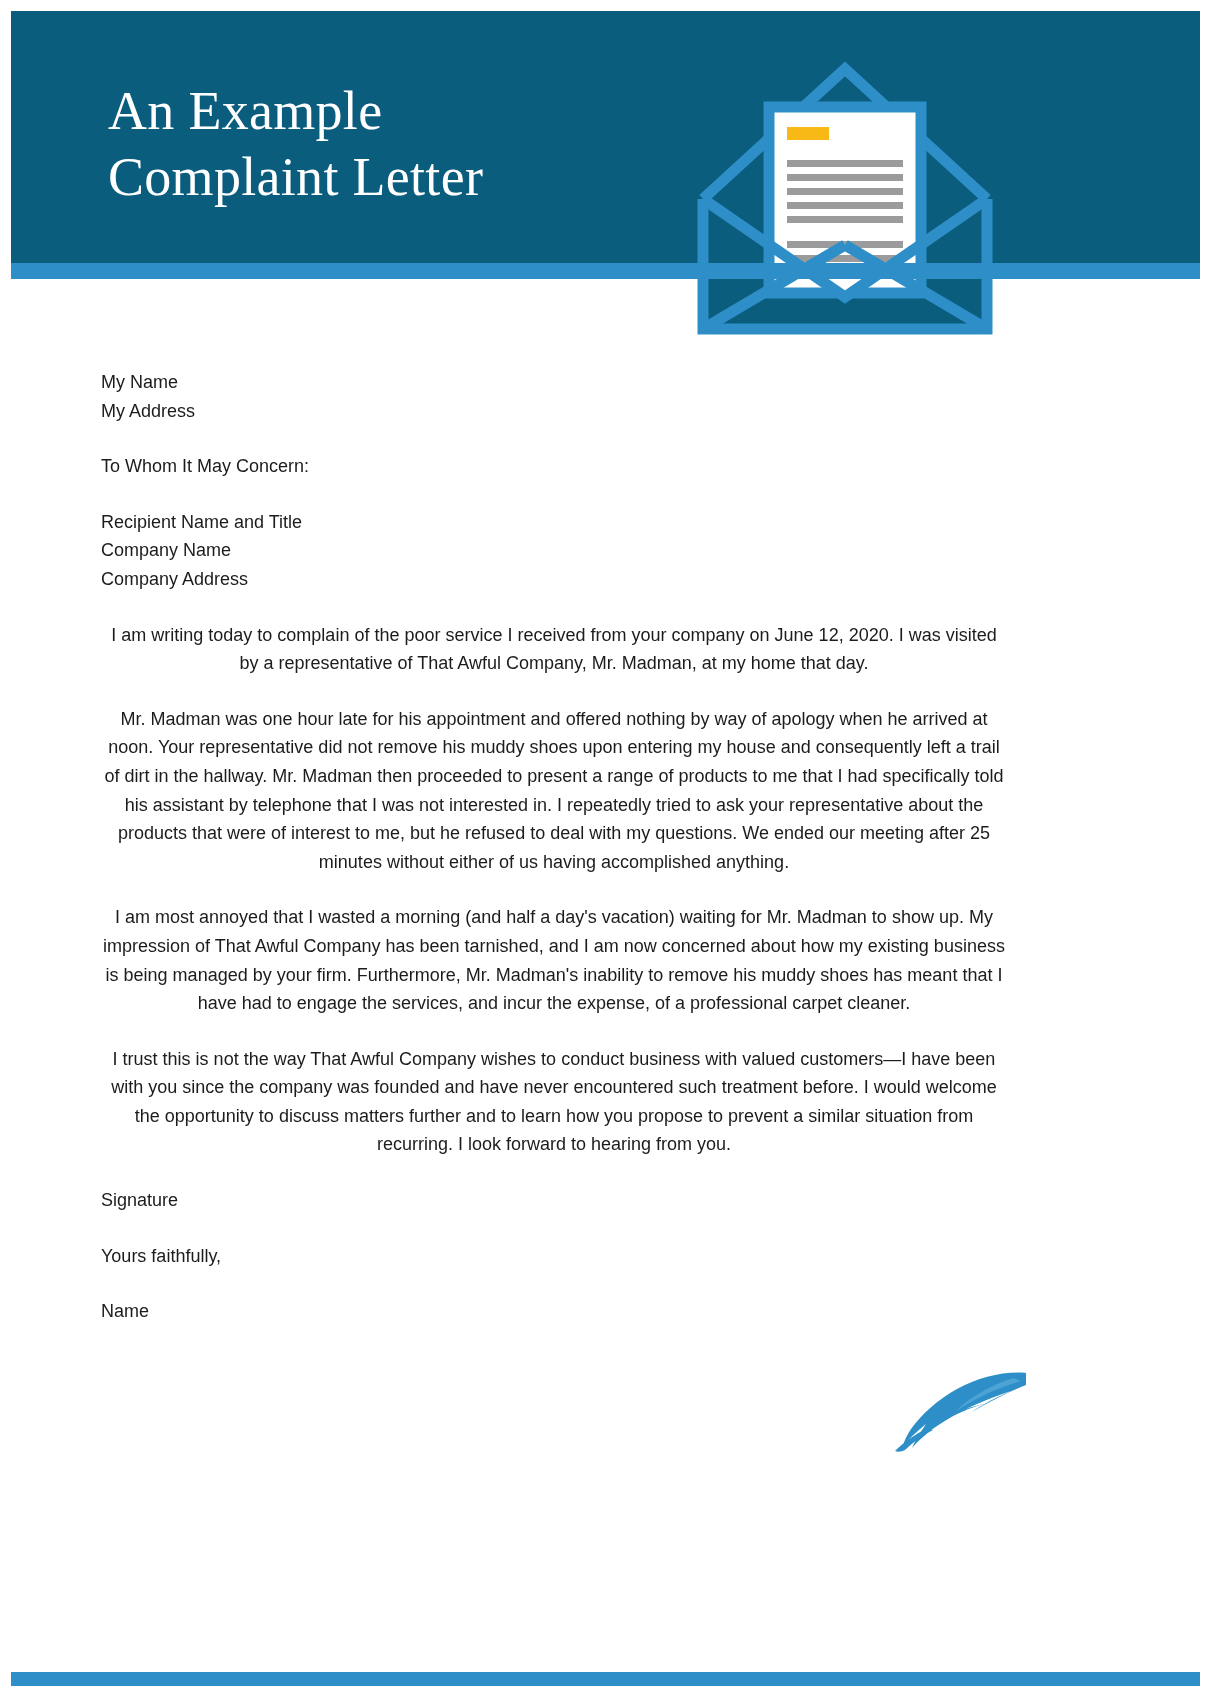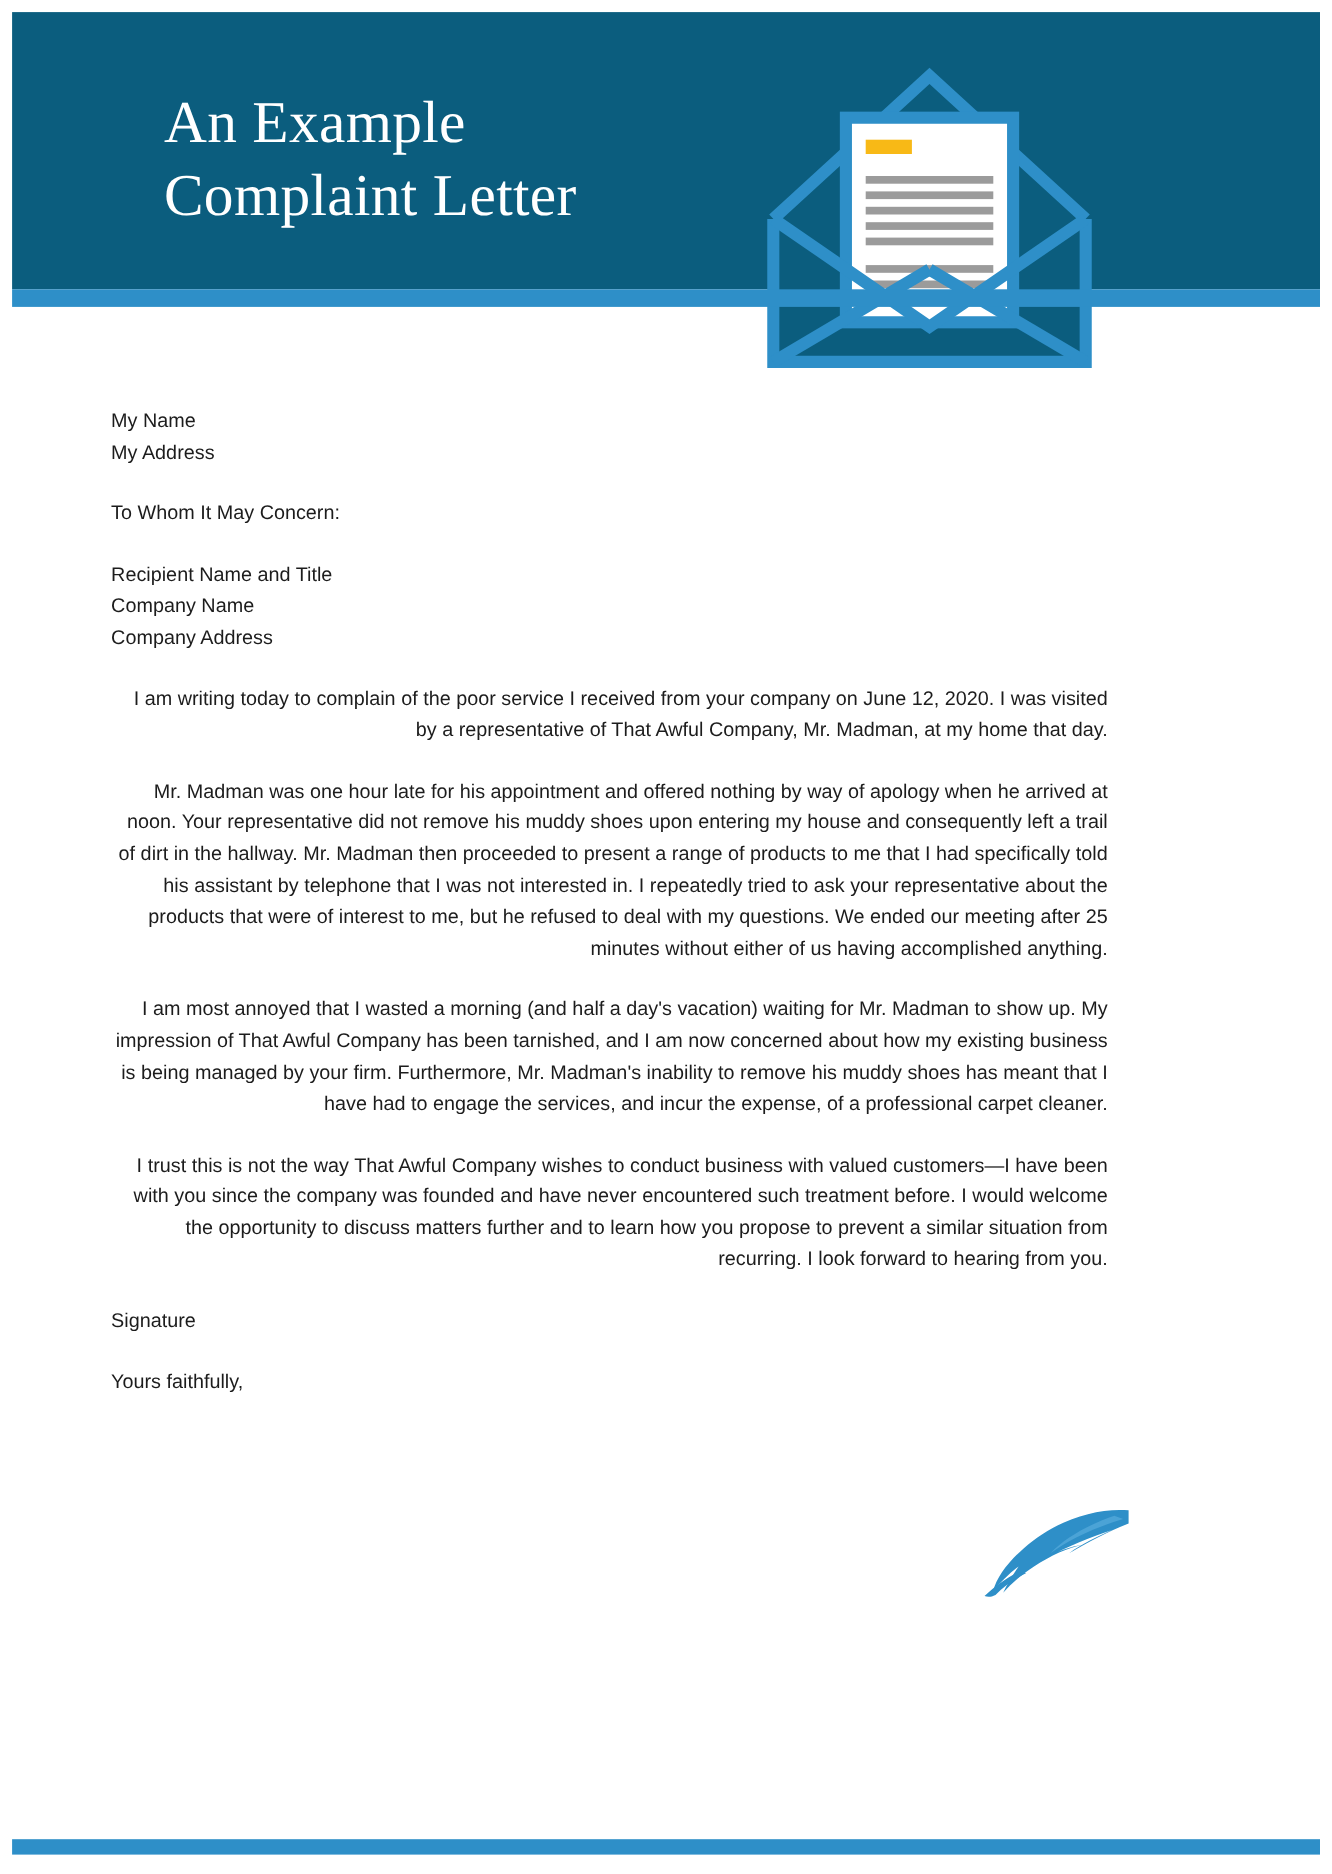--- a/index.html
+++ b/index.html
@@ -52,21 +52,20 @@
     left: 108px;
     top: 68px;
     width: 620px;
     color: #ffffff;
     font-family: "Liberation Serif", serif;
     font-size: 54px;
     line-height: 1.22;
     font-weight: 400;
     letter-spacing: 0.3px;
     white-space: pre-line;
-    margin-left: 41px;
   }
 
   
   .envelope {
     position: absolute;
     left: 695px;
     top: 38px;
     width: 300px;
     height: 288px;
   }
@@ -81,21 +80,21 @@
     color: #1c1c1c;
     font-size: 18px;
     line-height: 28.6px;
   }
   .blk {
     margin: 0 0 27px 0;
     white-space: pre-line;
   }
   .blk.para {
     white-space: normal;
-    text-align: right;
+    text-align: center;
   }
   .blk:last-child { margin-bottom: 0; }
 
   
   .quill {
     position: absolute;
     left: 893px;
     top: 1371px;
     width: 135px;
     height: 82px;
@@ -174,20 +173,21 @@
     <p class="blk para">Mr. Madman was one hour late for his appointment and offered nothing by way of apology when he arrived at noon. Your representative did not remove his muddy shoes upon entering my house and consequently left a trail of dirt in the hallway. Mr. Madman then proceeded to present a range of products to me that I had specifically told his assistant by telephone that I was not interested in. I repeatedly tried to ask your representative about the products that were of interest to me, but he refused to deal with my questions. We ended our meeting after 25 minutes without either of us having accomplished anything.</p>
 
     <p class="blk para">I am most annoyed that I wasted a morning (and half a day's vacation) waiting for Mr. Madman to show up. My impression of That Awful Company has been tarnished, and I am now concerned about how my existing business is being managed by your firm. Furthermore, Mr. Madman's inability to remove his muddy shoes has meant that I have had to engage the services, and incur the expense, of a professional carpet cleaner.</p>
 
     <p class="blk para">I trust this is not the way That Awful Company wishes to conduct business with valued customers—I have been with you since the company was founded and have never encountered such treatment before. I would welcome the opportunity to discuss matters further and to learn how you propose to prevent a similar situation from recurring. I look forward to hearing from you.</p>
 
     <div class="blk">Signature</div>
 
     <div class="blk">Yours faithfully,</div>
 
+    <div class="blk">Name</div>
 
   </div>
 
   <div class="quill">
     <svg width="135" height="82" viewBox="0 0 135 82" xmlns="http://www.w3.org/2000/svg">
       <path d="M133 2 C112 0 86 6 64 18 C44 29 28 44 18 58 C14 64 11 70 10 75 C16 68 24 60 33 53 C27 62 22 70 19 77 C26 69 36 60 47 53 C62 43 78 36 92 33 C80 35 68 39 58 45 C76 36 99 26 118 20 C104 26 90 33 79 41 C96 31 115 21 133 14 Z" fill="#2e8fc8"></path>
       <path d="M40 59 C30 64 20 71 12 79 C8 81 5 81 2 80 C10 72 21 64 33 58 Z" fill="#2e8fc8"></path>
       <path d="M128 10 C104 17 80 28 62 41 C74 28 96 15 120 7 Z" fill="#4ba3d6"></path>
     </svg>
   </div>

